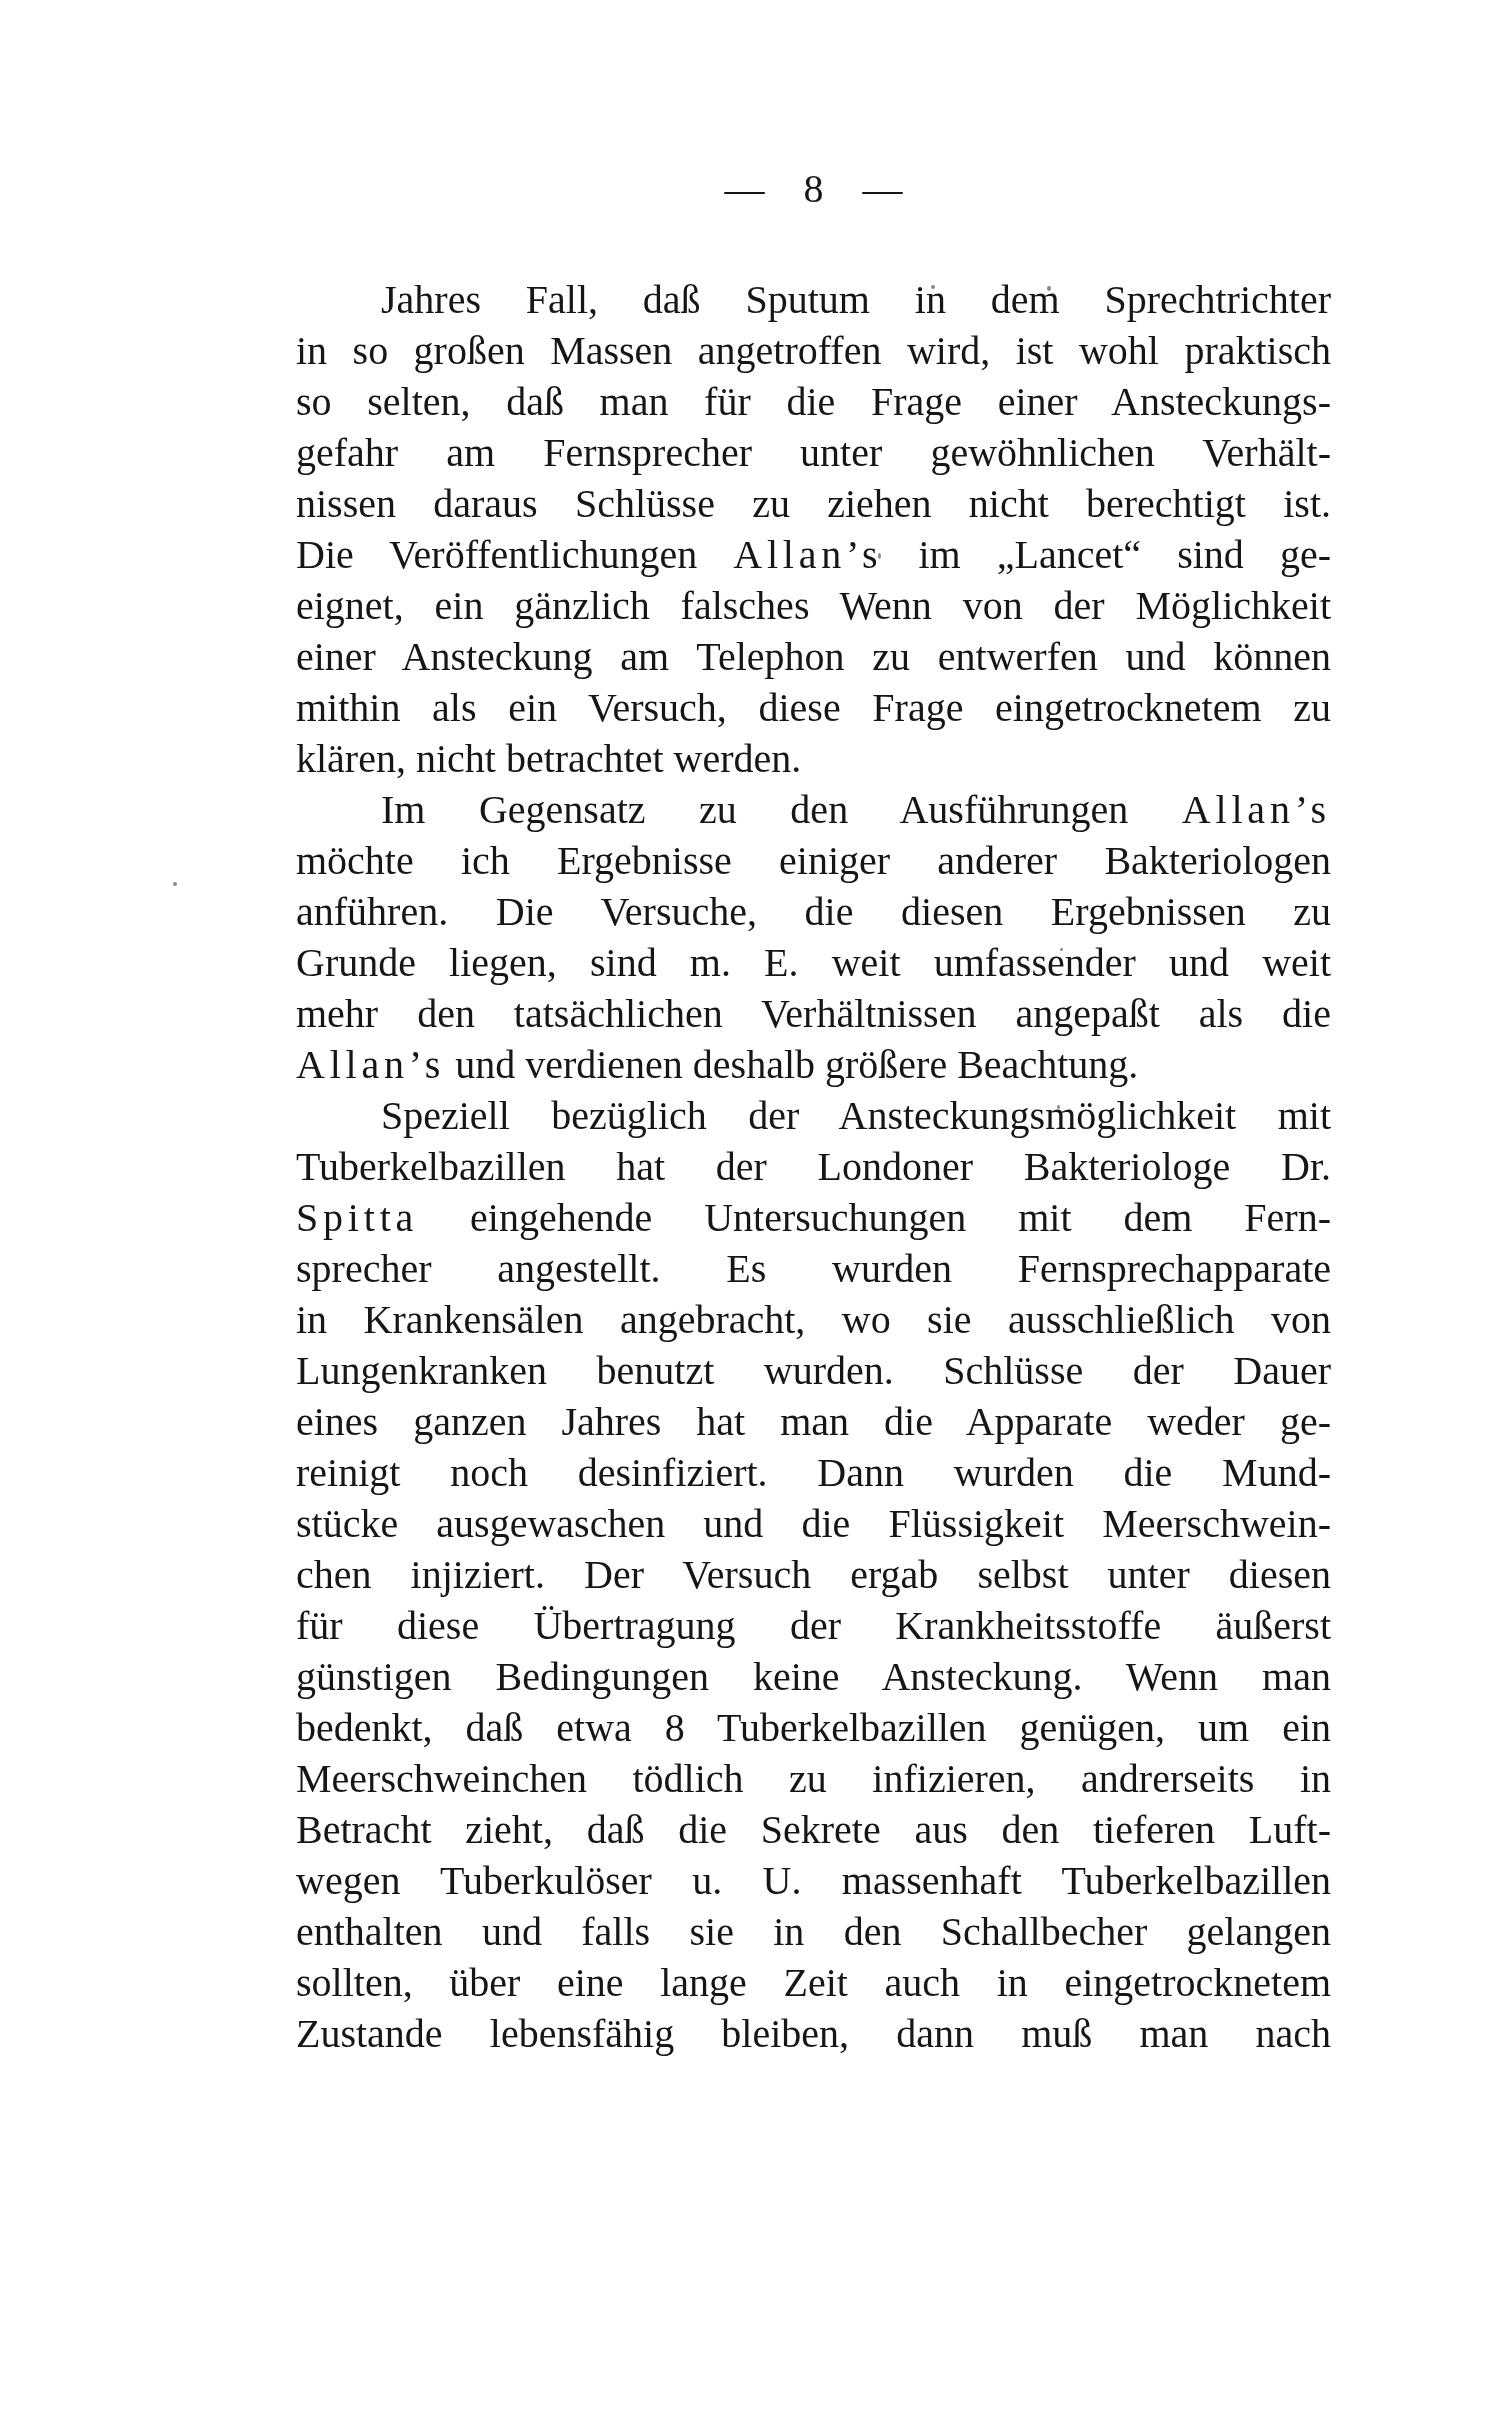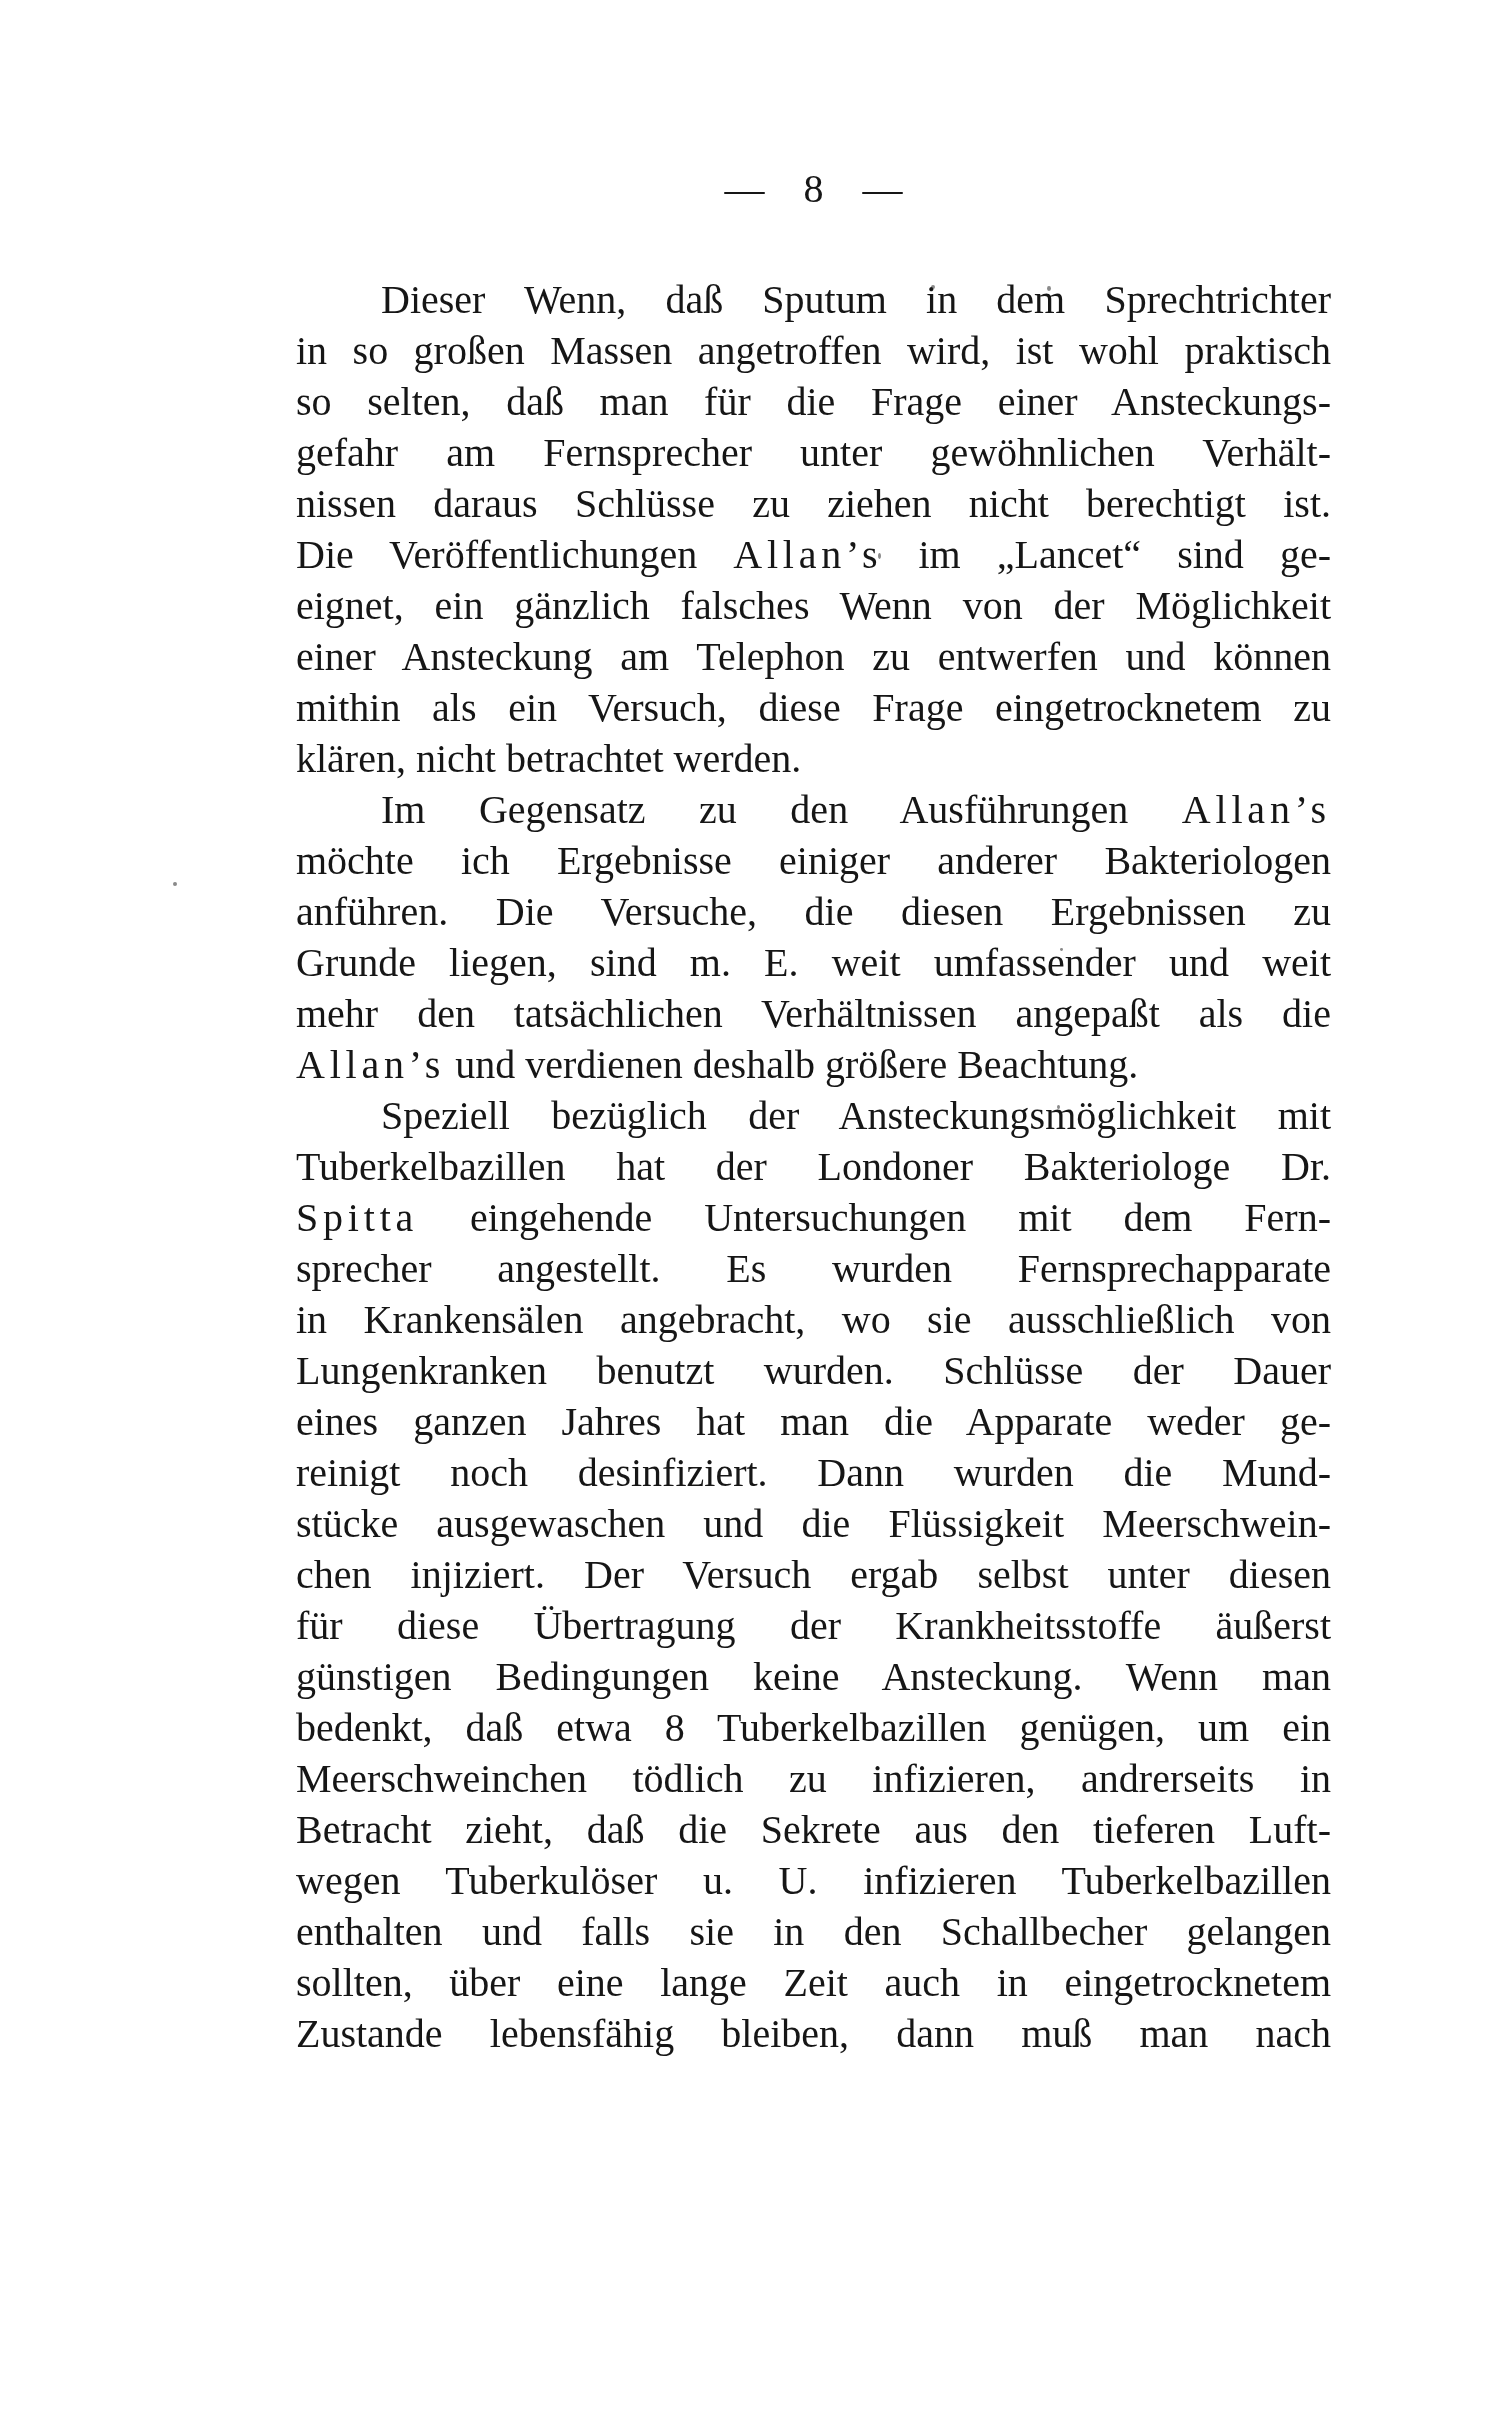--- a/index.html
+++ b/index.html
@@ -61,21 +61,21 @@
 
 <div class="page">
 
   <header class="page-number">
     <span>—</span>
     <span>8</span>
     <span>—</span>
   </header>
 
   <main class="text-block">
-      <div class="line indent">Dieser Wenn, daß Sputum in dem Sprechtrichter</div>
+      <div class="line indent">Jahres Fall, daß Sputum in dem Sprechtrichter</div>
       <div class="line">in so großen Massen angetroffen wird, ist wohl praktisch</div>
       <div class="line">so selten, daß man für die Frage einer Ansteckungs-</div>
       <div class="line">gefahr am Fernsprecher unter gewöhnlichen Verhält-</div>
       <div class="line">nissen daraus Schlüsse zu ziehen nicht berechtigt ist.</div>
       <div class="line">Die Veröffentlichungen <span class="sperr">Allan’s</span> im „Lancet“ sind ge-</div>
       <div class="line">eignet, ein gänzlich falsches Wenn von der Möglichkeit</div>
       <div class="line">einer Ansteckung am Telephon zu entwerfen und können</div>
       <div class="line">mithin als ein Versuch, diese Frage eingetrocknetem zu</div>
       <div class="line endline">klären, nicht betrachtet werden.</div>
       <div class="line indent">Im Gegensatz zu den Ausführungen <span class="sperr">Allan’s</span></div>
@@ -92,21 +92,21 @@
       <div class="line">Lungenkranken benutzt wurden. Schlüsse der Dauer</div>
       <div class="line">eines ganzen Jahres hat man die Apparate weder ge-</div>
       <div class="line">reinigt noch desinfiziert. Dann wurden die Mund-</div>
       <div class="line">stücke ausgewaschen und die Flüssigkeit Meerschwein-</div>
       <div class="line">chen injiziert. Der Versuch ergab selbst unter diesen</div>
       <div class="line">für diese Übertragung der Krankheitsstoffe äußerst</div>
       <div class="line">günstigen Bedingungen keine Ansteckung. Wenn man</div>
       <div class="line">bedenkt, daß etwa 8 Tuberkelbazillen genügen, um ein</div>
       <div class="line">Meerschweinchen tödlich zu infizieren, andrerseits in</div>
       <div class="line">Betracht zieht, daß die Sekrete aus den tieferen Luft-</div>
-      <div class="line">wegen Tuberkulöser u. U. infizieren Tuberkelbazillen</div>
+      <div class="line">wegen Tuberkulöser u. U. massenhaft Tuberkelbazillen</div>
       <div class="line">enthalten und falls sie in den Schallbecher gelangen</div>
       <div class="line">sollten, über eine lange Zeit auch in eingetrocknetem</div>
       <div class="line">Zustande lebensfähig bleiben, dann muß man nach</div>
     </main>
 
   <div class="speck" style="left:931px;top:285px;width:3.8px;height:3.8px;"></div>
   <div class="speck" style="left:1047px;top:286px;width:3.8px;height:4.8px;"></div>
   <div class="speck" style="left:878px;top:553px;width:2.9px;height:5.8px;"></div>
   <div class="speck" style="left:1060px;top:948px;width:2.9px;height:2.9px;"></div>
   <div class="speck" style="left:1057px;top:1105px;width:2.9px;height:3.8px;"></div>

